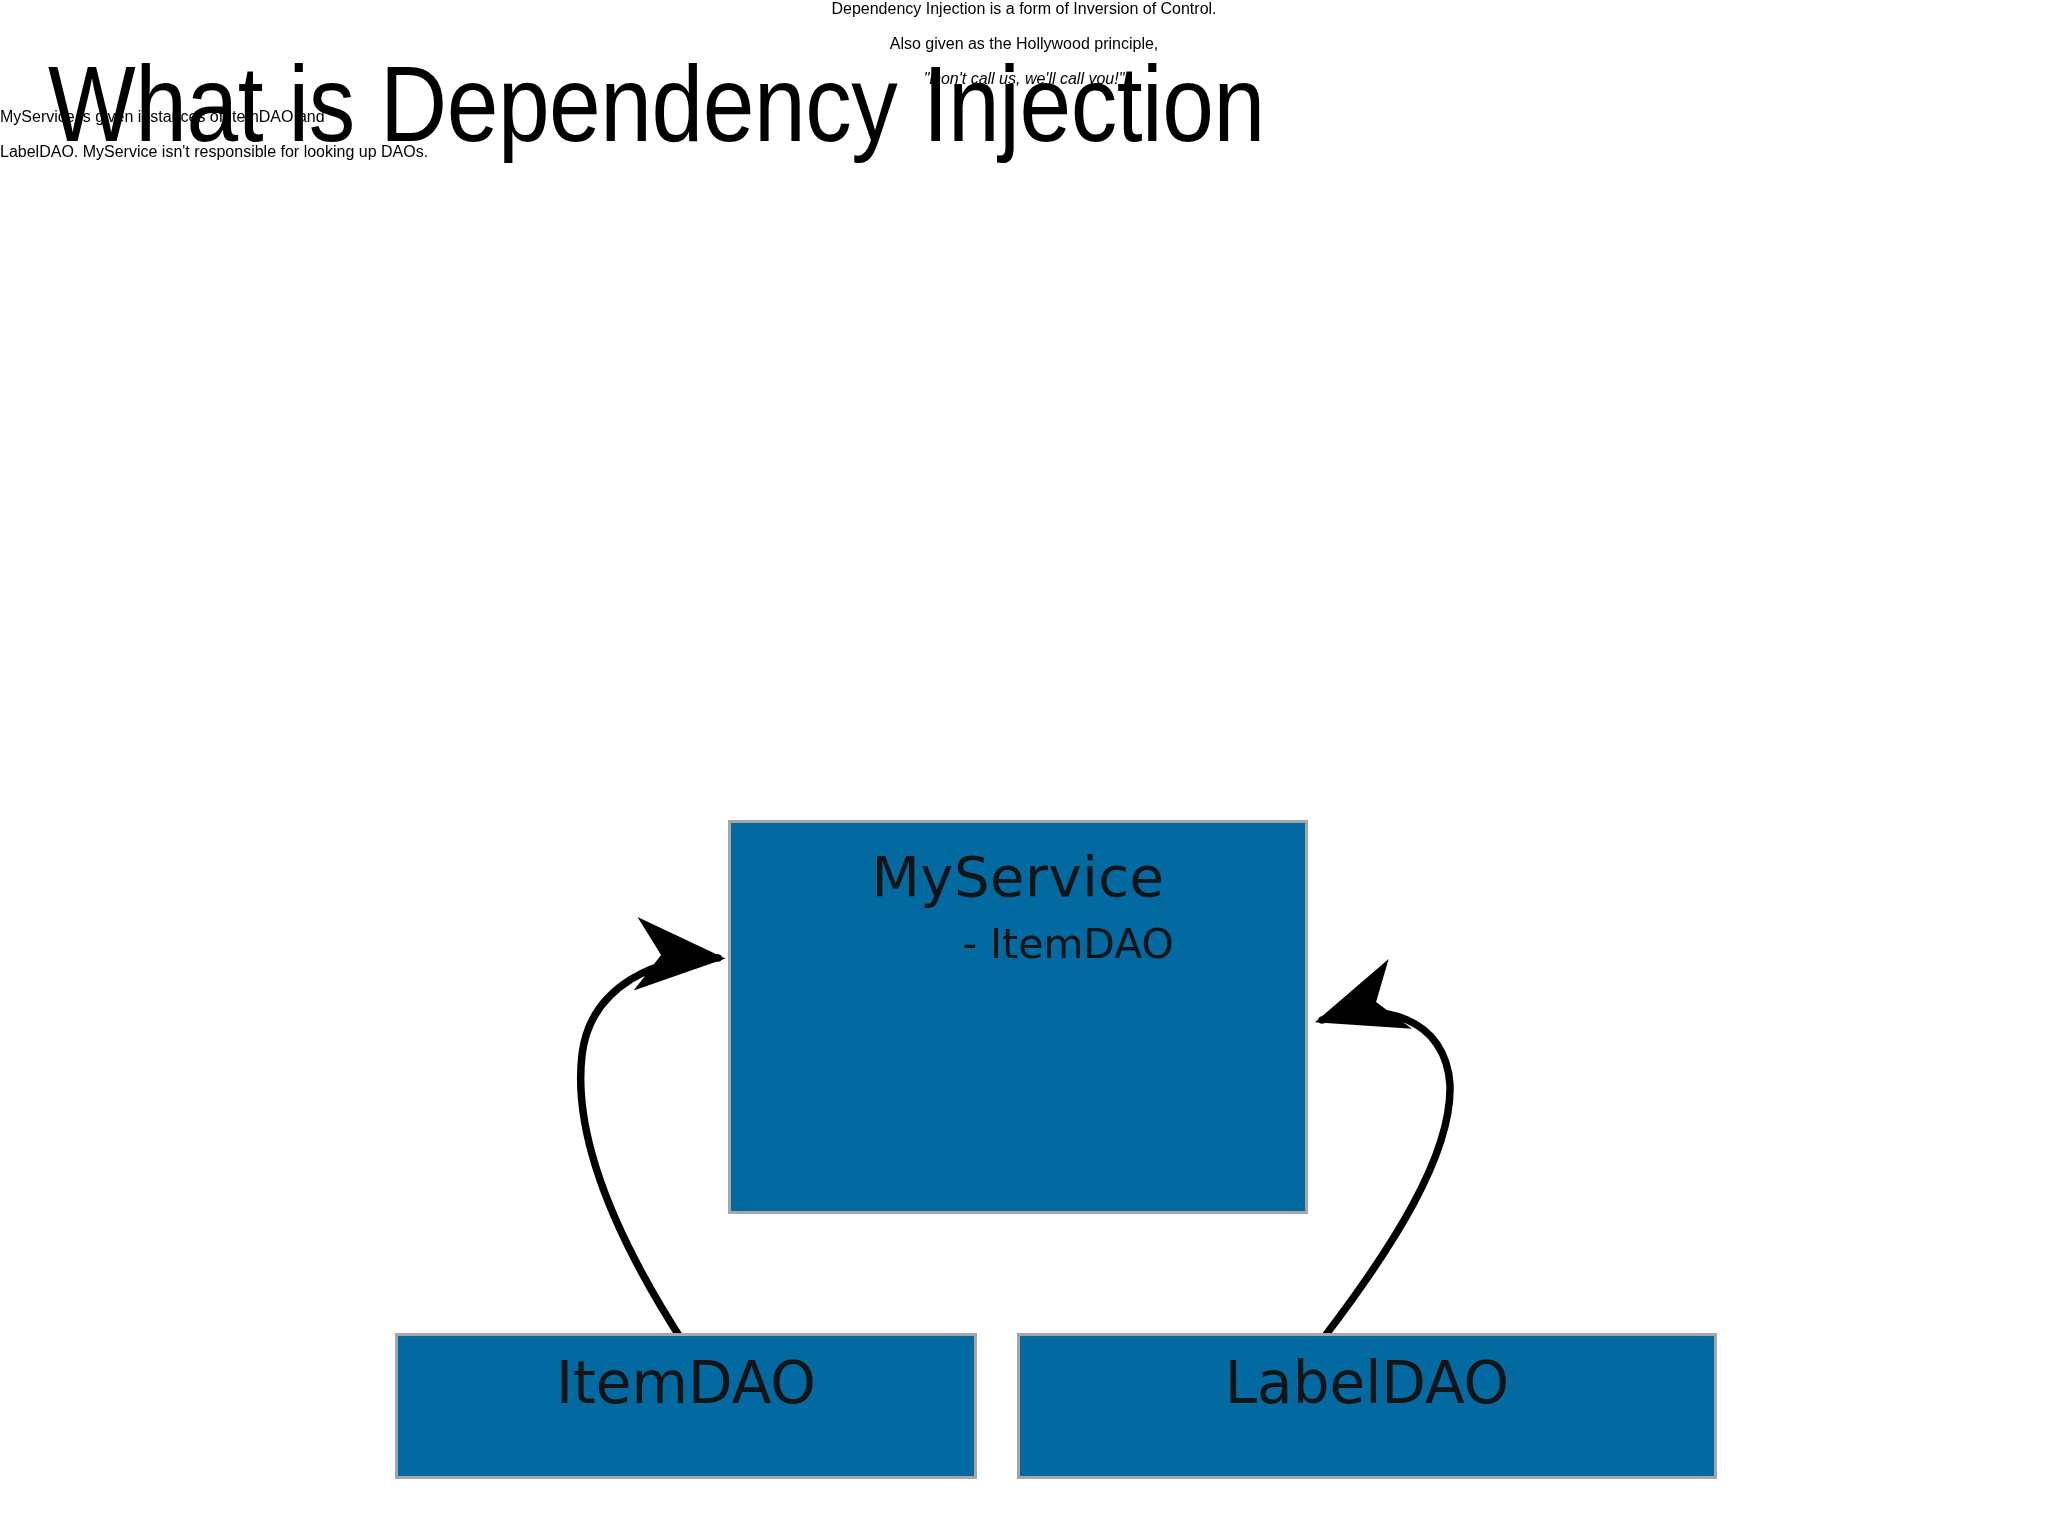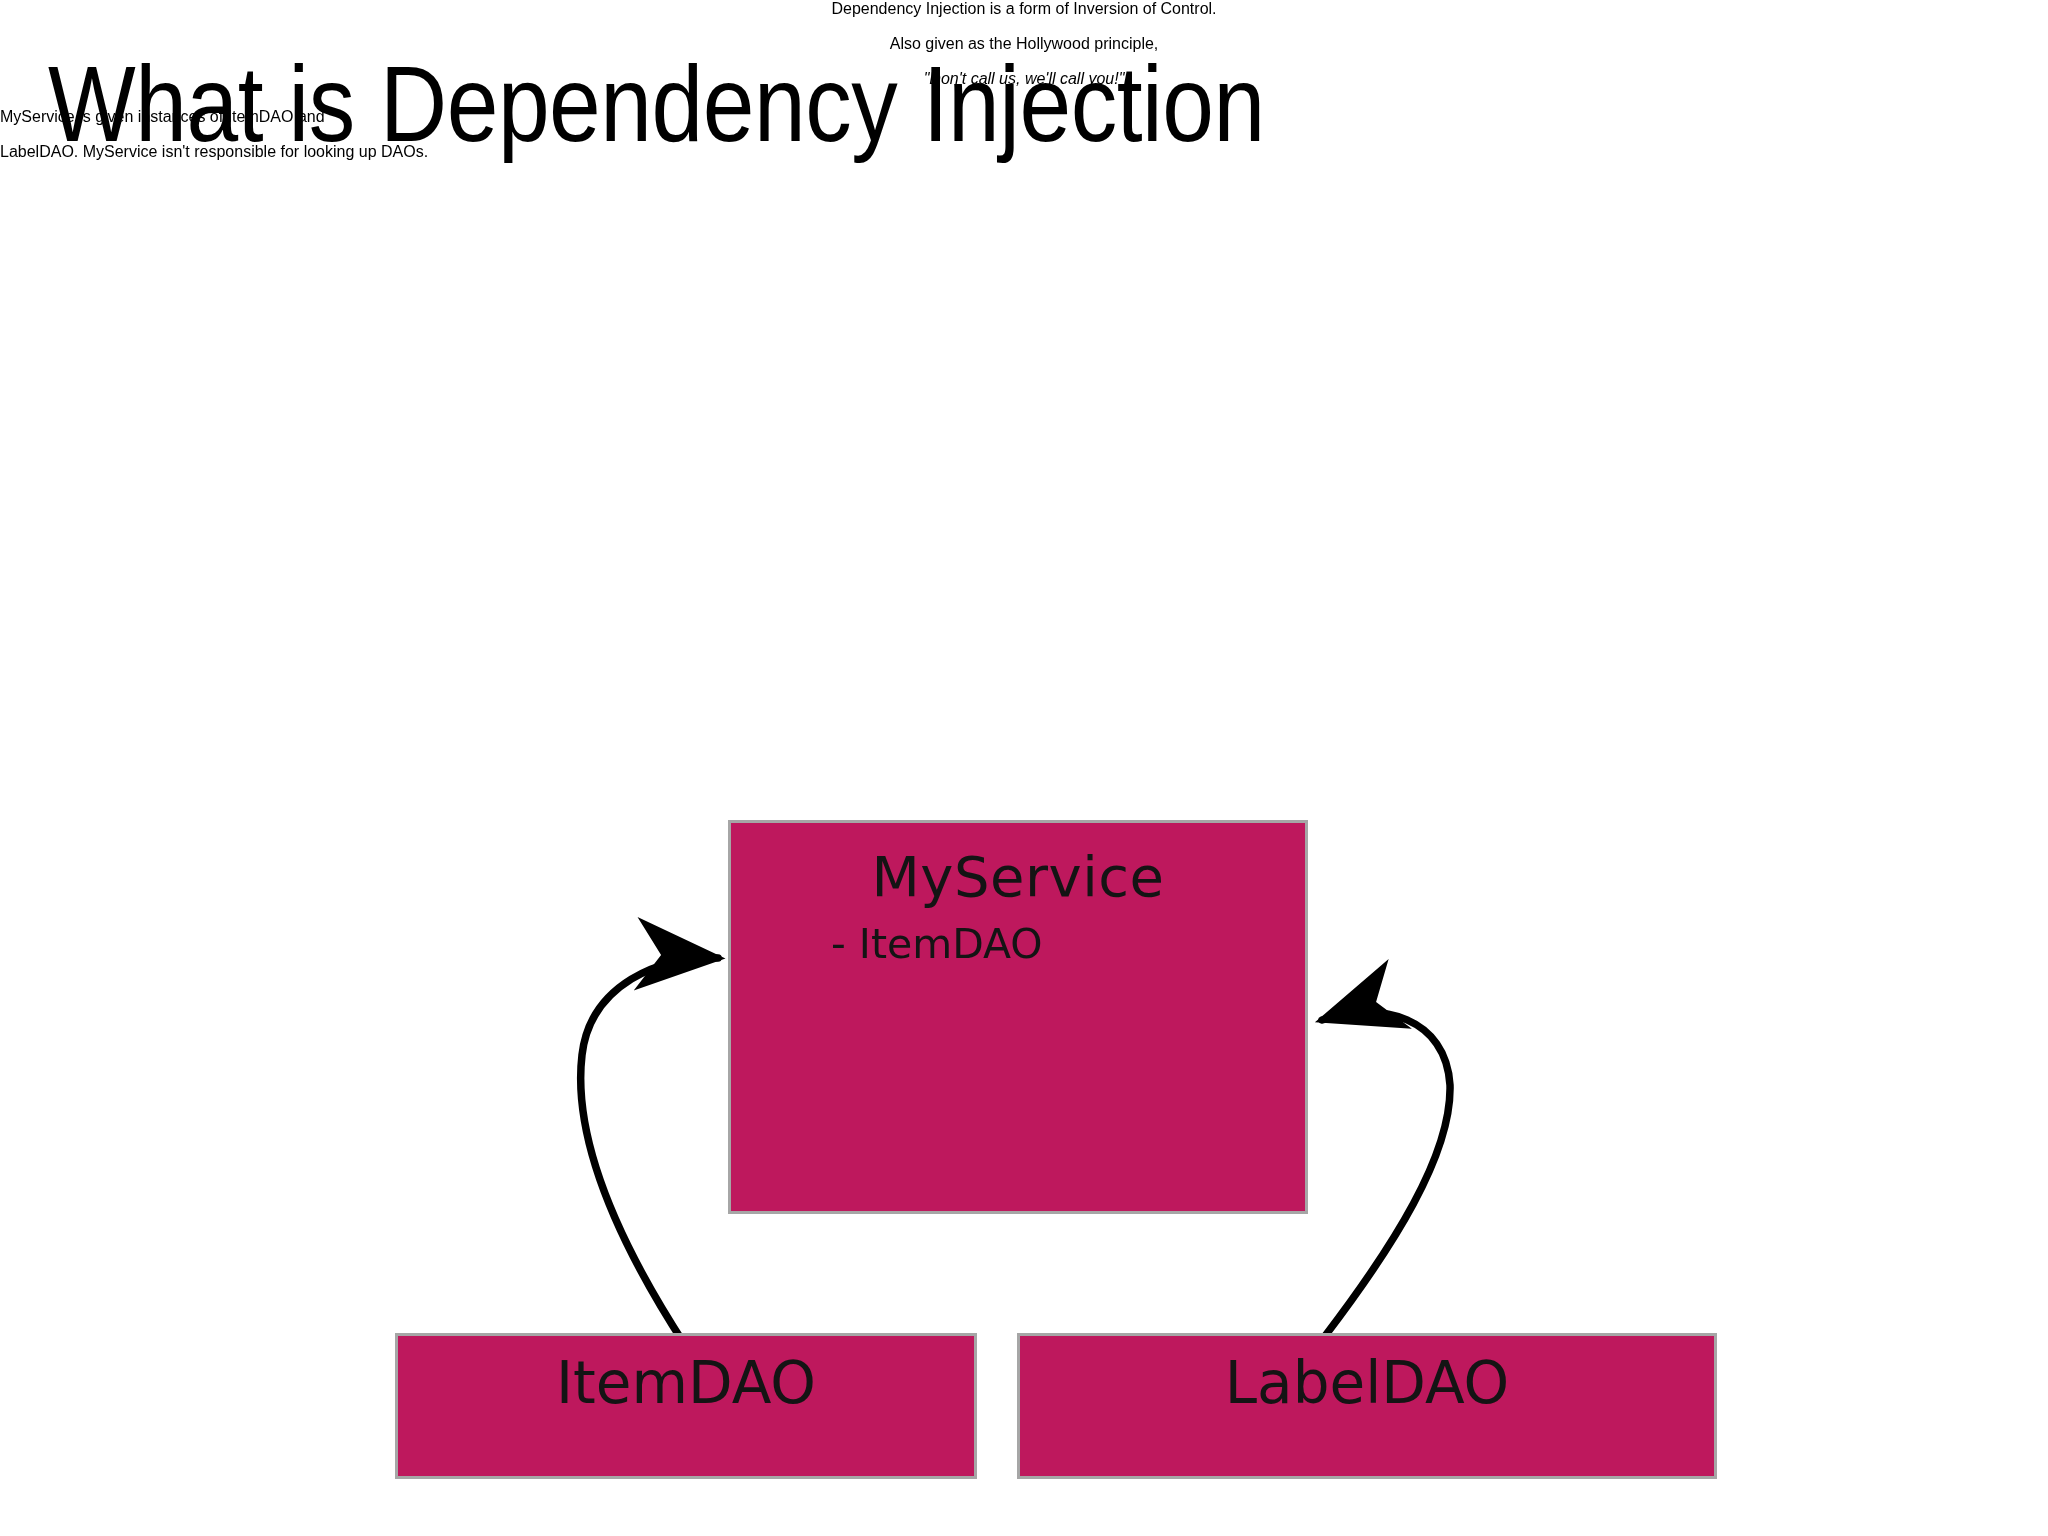--- a/index.html
+++ b/index.html
@@ -49,21 +49,21 @@
     top: 0;
     width: 2048px;
     height: 1536px;
     pointer-events: none;
   }
 
   .node-box {
     position: absolute;
     box-sizing: border-box;
     border: 3px solid #a6a6a6;
-    background: #be185d;
+    background: #0369a1;
     font-family: "DejaVu Sans", "Liberation Sans", sans-serif;
     color: #141414;
     text-align: center;
   }
 
   #node-myservice {
     left: 728px;
     top: 820px;
     width: 580px;
     height: 394px;
@@ -78,20 +78,21 @@
   #node-myservice .node-attrs {
     margin-top: 8px;
     text-align: left;
     padding-left: 100px;
     font-size: 41px;
     line-height: 1.30;
   }
   #node-myservice .node-attrs .attr-line {
     display: block;
     white-space: nowrap;
+    text-align: center;
   }
 
   #node-itemdao {
     left: 395px;
     top: 1333px;
     width: 582px;
     height: 146px;
     padding-top: 14px;
   }
   #node-labeldao {

